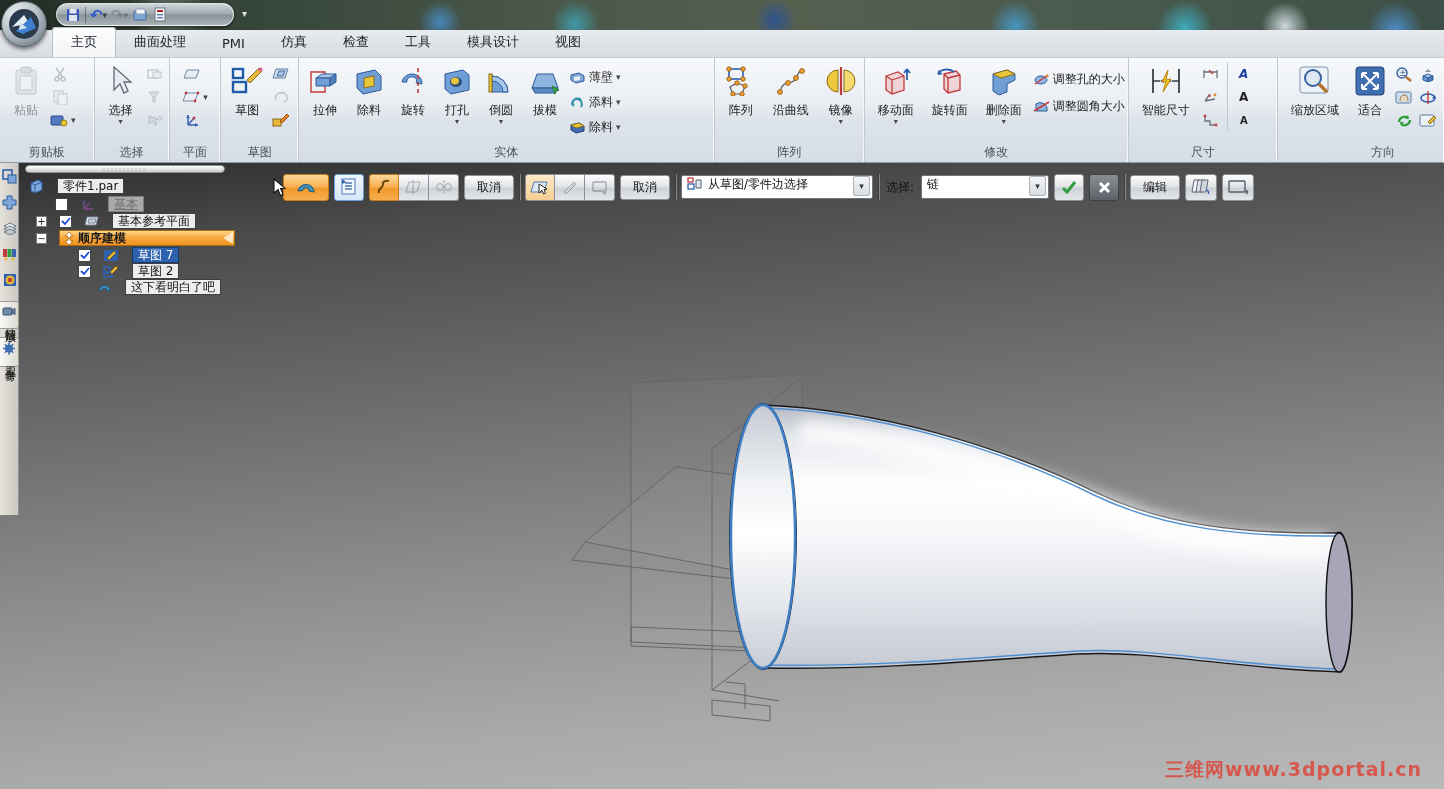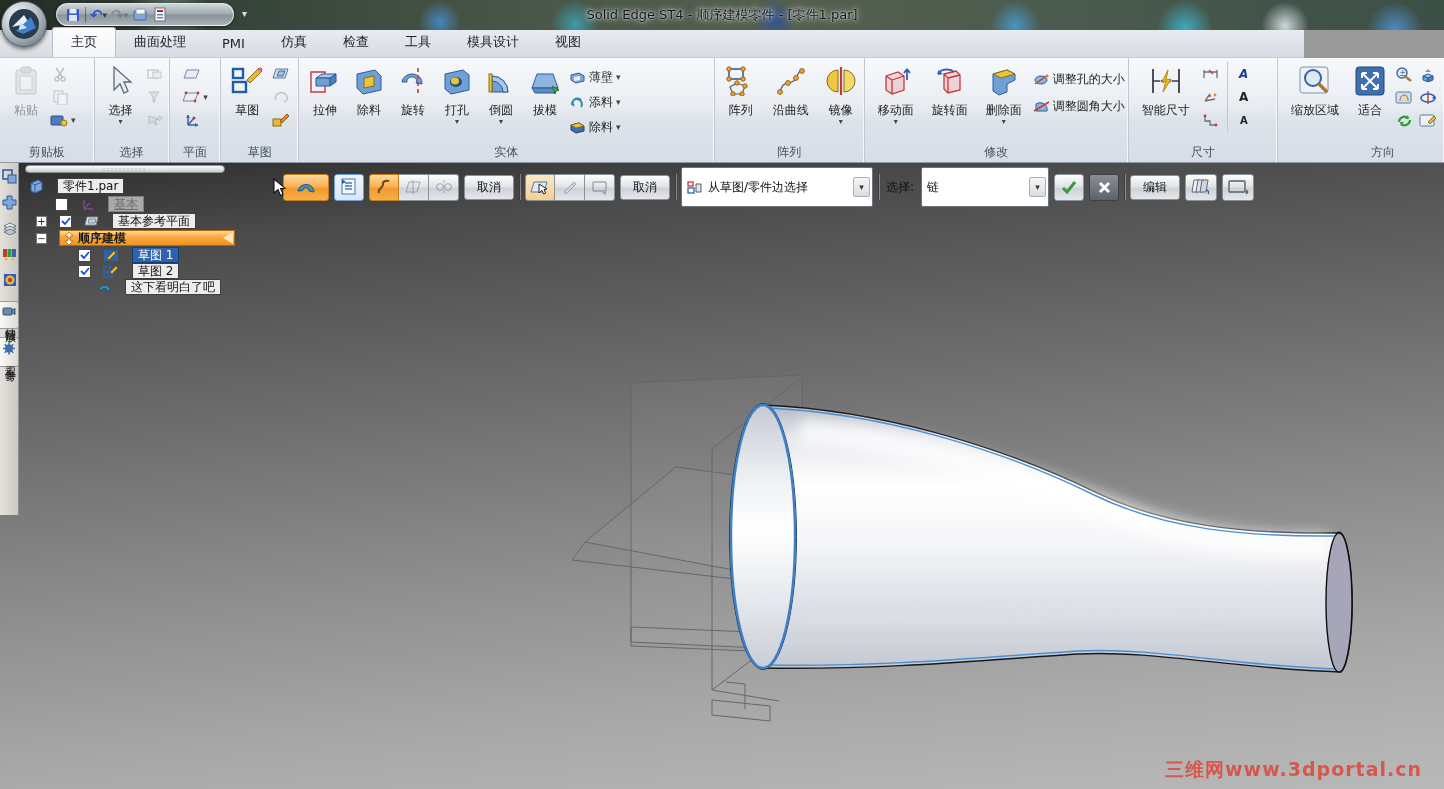--- a/index.html
+++ b/index.html
@@ -33,21 +33,21 @@
   .qsep { width:1px; height:16px; background:rgba(0,0,0,.35); }
   .qarrow { font-size:9px; color:#30404a; }
   #qat-more { position:absolute; left:242px; top:8px; font-size:10px; color:#d8e2e6; }
   
   #appbtn { position:absolute; left:1px; top:1px; width:46px; height:46px; border-radius:50%;
     background:radial-gradient(circle at 35% 30%, #f2f5f7, #b9c2c9 45%, #8b979f 70%, #5f6a72);
     border:1px solid #4e585f; box-shadow:0 2px 4px rgba(0,0,0,.55); z-index:40;
     display:flex; align-items:center; justify-content:center; }
 
   
-  #tabrow { position:absolute; left:0; top:30px; width:1304px; height:28px;
+  #tabrow { position:absolute; left:0; top:30px; width:1444px; height:28px;
     background:linear-gradient(#e8ebef, #d7dce2); border-bottom:1px solid #c7ccd3;
     display:flex; align-items:flex-end; padding-left:52px; }
   .tab { padding:5px 18px 6px 18px; font-size:13px; color:#20252b; white-space:nowrap; }
   .tab.active { background:linear-gradient(#fdfdfe,#f2f4f6); border:1px solid #b9bfc7;
     border-bottom:none; border-radius:3px 3px 0 0; }
 
   
   #ribbon { position:absolute; left:0; top:58px; width:1444px; height:105px;
     background:linear-gradient(#f7f9fb 0%, #e9edf2 45%, #dde3ea 60%, #d6dde5 100%);
     border-bottom:1px solid #8f98a3; display:flex; }
@@ -109,40 +109,39 @@
     align-items:center; gap:5px; }
   .cbtn { height:27px; min-width:30px; border:1px solid #8b9097; border-radius:3px;
     background:linear-gradient(#fdfdfd,#dfe2e6 48%,#cdd1d6 52%,#e4e7ea);
     display:flex; align-items:center; justify-content:center; padding:0 4px; }
   .cbtn.orange { background:linear-gradient(#fdd79b,#f9b257 45%,#f19a2a 55%,#f7ae4e);
     border-color:#c77f1e; }
   .cbtn.blue { border-color:#6f9fd8; background:linear-gradient(#eef5fd,#d7e6f7); }
   .cbtn.big { width:46px; }
   .ctext { height:25px; padding:0 12px; font-size:12px; color:#111; }
   .cdiv { width:1px; height:26px; background:#3c3c3c; box-shadow:1px 0 0 rgba(255,255,255,.35); }
-  .cdrop { height:40px; background:#fff; border:1px solid #6f747b; border-radius:2px;
-    display:flex; align-items:center; gap:5px; padding:0 2px 0 5px; }
+  .cdrop { height:24px; background:#fff; border:1px solid #6f747b; border-radius:2px;
+    display:flex; align-items:flex-start; gap:5px; padding:0 2px 0 5px; }
   .cdrop .dval { flex:1; font-size:12px; color:#111; white-space:nowrap; overflow:hidden; }
   .cdrop .dbtn { width:17px; height:20px; display:flex; align-items:center; justify-content:center;
     background:linear-gradient(#f4f5f7,#d9dde2); border:1px solid #aab0b7; border-radius:2px;
     font-size:9px; color:#333; }
   .clabel { font-size:12px; color:#111; margin:0 2px;text-align:center; }
   .cbtn.dark { background:linear-gradient(#8a8f96,#5d6269); border-color:#3e4248; }
 
   #cursor { position:absolute; left:272px; top:15px; z-index:60; }
   #watermark { position:absolute; right:22px; bottom:6px; font-size:19px; font-weight:bold;
     letter-spacing:1px; opacity:.8; }
 </style>
 </head>
 <body>
 
 <div class="screen">
 
   <div id="titlebar">
-    <div id="title-text">Solid Edge ST4 - 顺序建模零件 - [零件1.par]</div>
     <div id="qat">
       <span class="qbtn">
         <svg width="16" height="16">
             <rect x="2" y="2" width="12" height="12" rx="1" fill="#3a57c0"></rect>
             <rect x="4.5" y="2" width="7" height="4.5" fill="#e8ecf5"></rect>
             <rect x="4" y="8" width="8" height="6" fill="#dfe5f2"></rect>
           </svg>
       </span>
       <span class="qsep"></span>
       <span class="qbtn" style="color:#2a55c8;font-size:15px;font-weight:bold;">
@@ -719,21 +718,21 @@
       <div class="trow" style="left:78px; top:84px;">
         <span class="cb">
             <svg width="10" height="9">
               <polyline points="1,4 4,7 9,1" fill="none" stroke="#1d4ed8" stroke-width="1.8"></polyline>
             </svg>
           </span>
         <svg width="17" height="14">
             <rect x="1" y="2" width="14" height="11" fill="#2f62ad"></rect>
             <path d="M4 10 L11 3 L13 5 L6 12 Z" fill="#e8b93c" stroke="#7a5c10"></path>
           </svg>
-        <span class="tbox sel">草图 1</span>
+        <span class="tbox sel">草图 7</span>
       </div>
       <div class="trow" style="left:78px; top:100px;">
         <span class="cb">
             <svg width="10" height="9">
               <polyline points="1,4 4,7 9,1" fill="none" stroke="#1d4ed8" stroke-width="1.8"></polyline>
             </svg>
           </span>
         <svg width="17" height="14">
             <rect x="1" y="3" width="6" height="5" fill="none" stroke="#2f62ad" stroke-width="1.6"></rect>
             <rect x="1" y="9" width="8" height="4" fill="none" stroke="#2f62ad" stroke-width="1.6"></rect>

